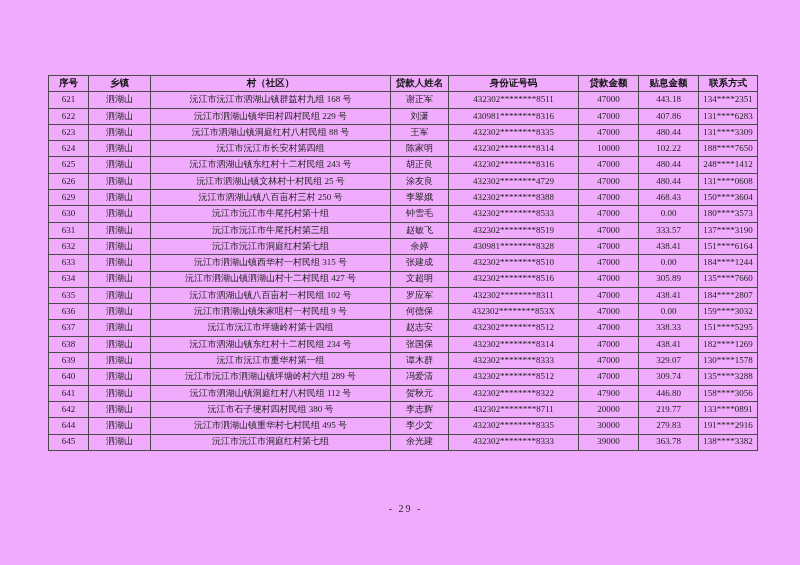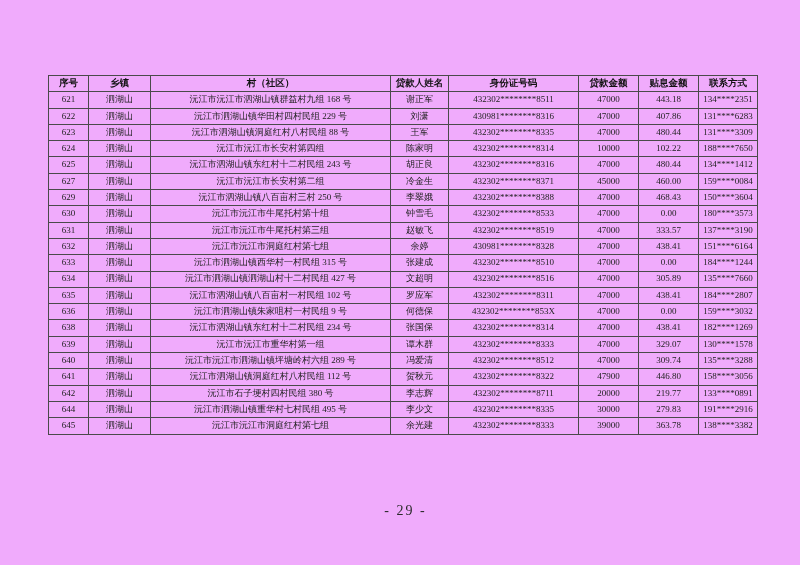--- a/index.html
+++ b/index.html
@@ -42,21 +42,21 @@
   }
   .loan-table td {
     color: #222222;
   }
   .footer-pagenum {
     position: absolute;
     left: 11px;
     right: 0;
     top: 503px;
     text-align: center;
-    font-size: 14px;
+    font-size: 10px;
     letter-spacing: 2px;
     color: #2a2a2a;
   }
 </style>
 </head>
 <body>
 
 <div class="page">
 
   <table class="loan-table">
@@ -124,31 +124,31 @@
           <td>188****7650</td>
         </tr>
         <tr>
           <td>625</td>
           <td>泗湖山</td>
           <td>沅江市泗湖山镇东红村十二村民组 243 号</td>
           <td>胡正良</td>
           <td>432302********8316</td>
           <td>47000</td>
           <td>480.44</td>
-          <td>134****1412</td>
-        </tr>
-        <tr>
-          <td>627</td>
-          <td>泗湖山</td>
-          <td>沅江市沅江市长安村第二组</td>
-          <td>冷金生</td>
-          <td>432302********8371</td>
-          <td>45000</td>
-          <td>460.00</td>
-          <td>159****0084</td>
+          <td>248****1412</td>
+        </tr>
+        <tr>
+          <td>626</td>
+          <td>泗湖山</td>
+          <td>沅江市泗湖山镇文林村十村民组 25 号</td>
+          <td>涂友良</td>
+          <td>432302********4729</td>
+          <td>47000</td>
+          <td>480.44</td>
+          <td>131****0608</td>
         </tr>
         <tr>
           <td>629</td>
           <td>泗湖山</td>
           <td>沅江市泗湖山镇八百亩村三村 250 号</td>
           <td>李翠娥</td>
           <td>432302********8388</td>
           <td>47000</td>
           <td>468.43</td>
           <td>150****3604</td>
@@ -215,20 +215,30 @@
         </tr>
         <tr>
           <td>636</td>
           <td>泗湖山</td>
           <td>沅江市泗湖山镇朱家咀村一村民组 9 号</td>
           <td>何德保</td>
           <td>432302********853X</td>
           <td>47000</td>
           <td>0.00</td>
           <td>159****3032</td>
+        </tr>
+        <tr>
+          <td>637</td>
+          <td>泗湖山</td>
+          <td>沅江市沅江市坪塘岭村第十四组</td>
+          <td>赵志安</td>
+          <td>432302********8512</td>
+          <td>47000</td>
+          <td>338.33</td>
+          <td>151****5295</td>
         </tr>
         <tr>
           <td>638</td>
           <td>泗湖山</td>
           <td>沅江市泗湖山镇东红村十二村民组 234 号</td>
           <td>张国保</td>
           <td>432302********8314</td>
           <td>47000</td>
           <td>438.41</td>
           <td>182****1269</td>

